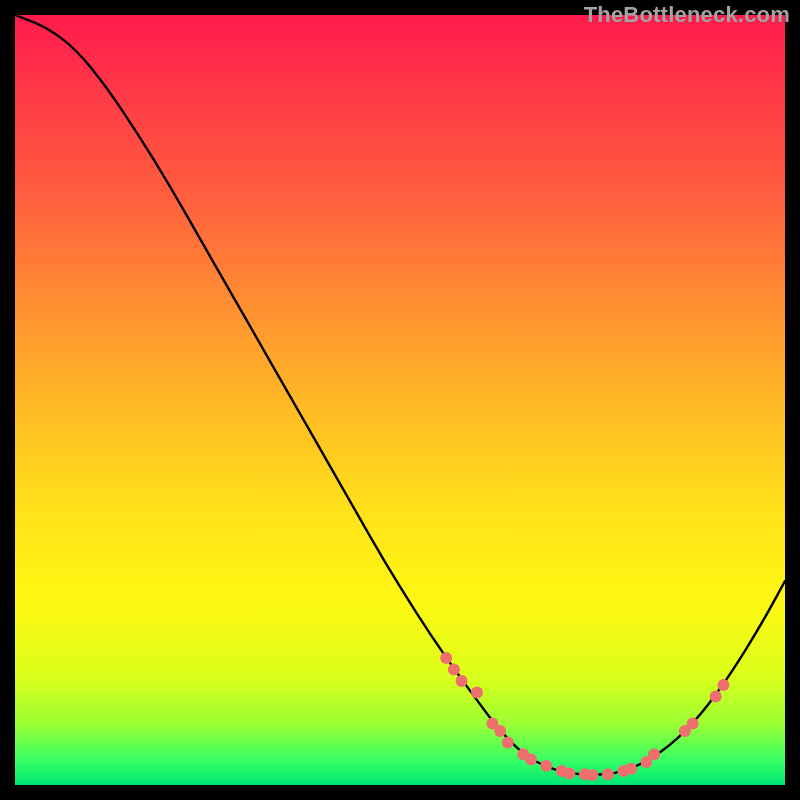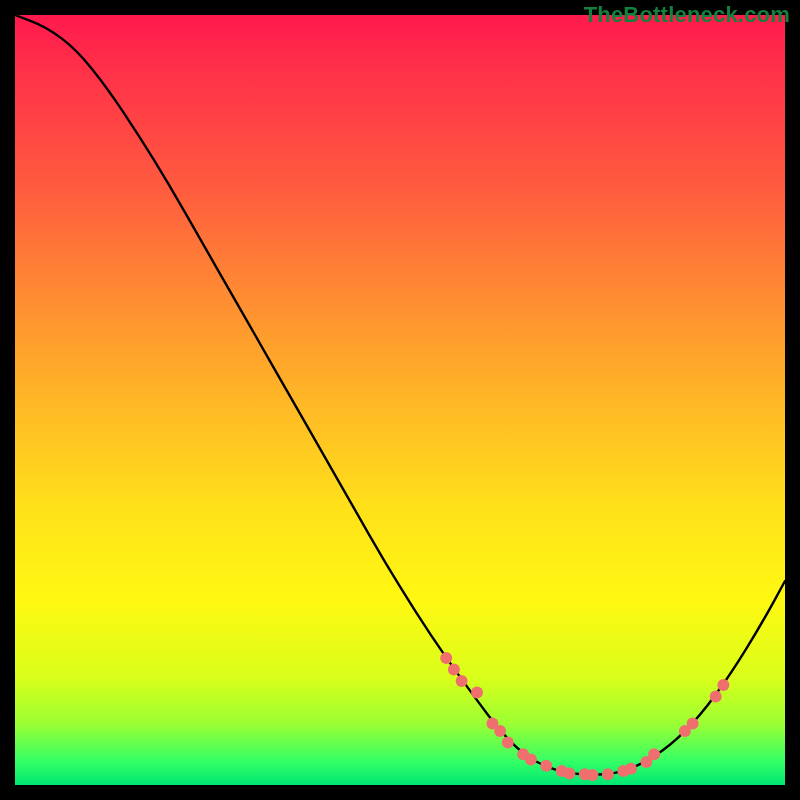--- a/index.html
+++ b/index.html
@@ -37,21 +37,21 @@
       #d9ff1a 86%,
       #9cff33 92%,
       #33ff66 97%,
       #00e673 100%
     );
   }
   .watermark {
     position: absolute;
     top: 2px;
     right: 10px;
-    color: #15803d;
+    color: #a3a3a3;
     font-size: 22px;
     font-weight: 600;
     letter-spacing: 0.2px;
     user-select: none;
   }
   svg.plot {
     position: absolute;
     left: 0;
     top: 0;
     width: 770px;

